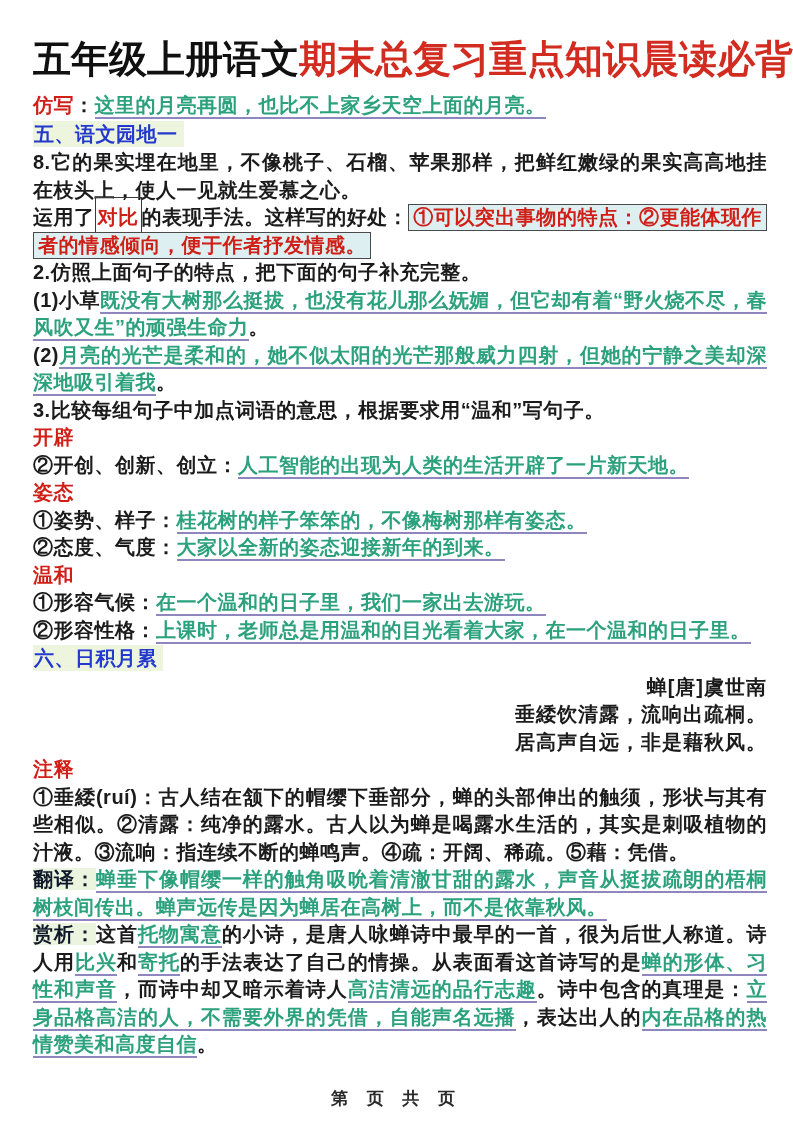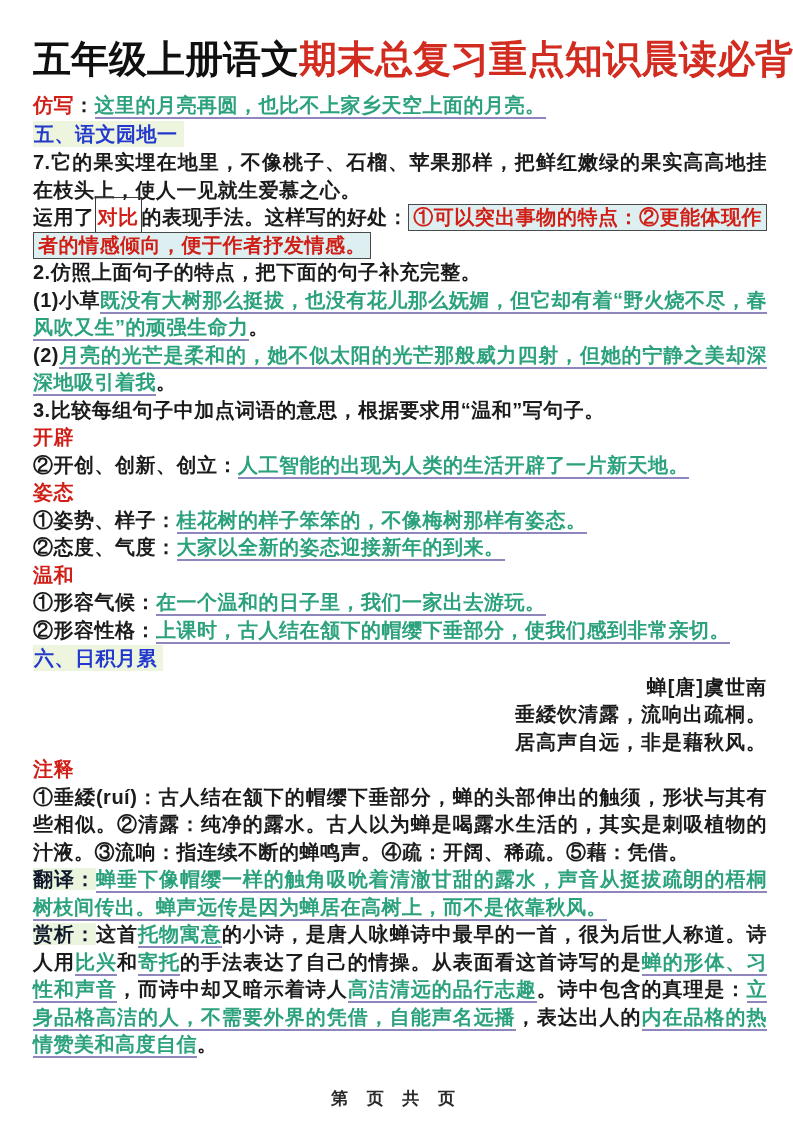--- a/index.html
+++ b/index.html
@@ -82,34 +82,34 @@
 <body>
 
 <div class="page">
   <div class="content">
     <h1 class="doc-title">
       <span class="t-black">五年级上册语文</span><span class="t-red">期末总复习重点知识晨读必背</span>
     </h1>
     <div id="blocks">
         <p class="line p"><span class="seg-label">仿写</span><span class="seg-plain">：</span><span class="seg-answer">这里的月亮再圆，也比不上家乡天空上面的月亮。</span></p>
         <p class="line heading"><span class="seg-heading">五、语文园地一</span></p>
-        <p class="line p"><span class="seg-plain">7.它的果实埋在地里，不像桃子、石榴、苹果那样，把鲜红嫩绿的果实高高地挂在枝头上，使人一见就生爱慕之心。</span></p>
+        <p class="line p"><span class="seg-plain">8.它的果实埋在地里，不像桃子、石榴、苹果那样，把鲜红嫩绿的果实高高地挂在枝头上，使人一见就生爱慕之心。</span></p>
         <p class="line p"><span class="seg-plain">运用了</span><span class="seg-boxed">对比</span><span class="seg-plain">的表现手法。这样写的好处：</span><span class="seg-answerbox">①可以突出事物的特点：②更能体现作者的情感倾向，便于作者抒发情感。</span></p>
         <p class="line p"><span class="seg-plain">2.仿照上面句子的特点，把下面的句子补充完整。</span></p>
         <p class="line p"><span class="seg-plain">(1)小草</span><span class="seg-answer">既没有大树那么挺拔，也没有花儿那么妩媚，但它却有着“野火烧不尽，春风吹又生”的顽强生命力</span><span class="seg-plain">。</span></p>
         <p class="line p"><span class="seg-plain">(2)</span><span class="seg-answer">月亮的光芒是柔和的，她不似太阳的光芒那般威力四射，但她的宁静之美却深深地吸引着我</span><span class="seg-plain">。</span></p>
         <p class="line p"><span class="seg-plain">3.比较每组句子中加点词语的意思，根据要求用“温和”写句子。</span></p>
         <p class="line p"><span class="seg-label">开辟</span></p>
         <p class="line p"><span class="seg-plain">②开创、创新、创立：</span><span class="seg-answer">人工智能的出现为人类的生活开辟了一片新天地。</span></p>
         <p class="line p"><span class="seg-label">姿态</span></p>
         <p class="line p"><span class="seg-plain">①姿势、样子：</span><span class="seg-answer">桂花树的样子笨笨的，不像梅树那样有姿态。</span></p>
         <p class="line p"><span class="seg-plain">②态度、气度：</span><span class="seg-answer">大家以全新的姿态迎接新年的到来。</span></p>
         <p class="line p"><span class="seg-label">温和</span></p>
         <p class="line p"><span class="seg-plain">①形容气候：</span><span class="seg-answer">在一个温和的日子里，我们一家出去游玩。</span></p>
-        <p class="line p"><span class="seg-plain">②形容性格：</span><span class="seg-answer">上课时，古人结在颔下的帽缨下垂部分，使我们感到非常亲切。</span></p>
+        <p class="line p"><span class="seg-plain">②形容性格：</span><span class="seg-answer">上课时，老师总是用温和的目光看着大家，在一个温和的日子里。</span></p>
         <p class="line heading"><span class="seg-heading">六、日积月累</span></p>
         <p class="line center"><span class="seg-plain">蝉[唐]虞世南</span></p>
         <p class="line center"><span class="seg-plain">垂緌饮清露，流响出疏桐。</span></p>
         <p class="line center"><span class="seg-plain">居高声自远，非是藉秋风。</span></p>
         <p class="line p"><span class="seg-label">注释</span></p>
         <p class="line p"><span class="seg-plain">①垂緌(ruí)：古人结在颔下的帽缨下垂部分，蝉的头部伸出的触须，形状与其有些相似。②清露：纯净的露水。古人以为蝉是喝露水生活的，其实是刺吸植物的汁液。③流响：指连续不断的蝉鸣声。④疏：开阔、稀疏。⑤藉：凭借。</span></p>
         <p class="line p"><span class="seg-label-hl">翻译：</span><span class="seg-answer">蝉垂下像帽缨一样的触角吸吮着清澈甘甜的露水，声音从挺拔疏朗的梧桐树枝间传出。蝉声远传是因为蝉居在高树上，而不是依靠秋风。</span></p>
         <p class="line p"><span class="seg-label-hl">赏析：</span><span class="seg-plain">这首</span><span class="seg-answer">托物寓意</span><span class="seg-plain">的小诗，是唐人咏蝉诗中最早的一首，很为后世人称道。诗人用</span><span class="seg-answer">比兴</span><span class="seg-plain">和</span><span class="seg-answer">寄托</span><span class="seg-plain">的手法表达了自己的情操。从表面看这首诗写的是</span><span class="seg-answer">蝉的形体、习性和声音</span><span class="seg-plain">，而诗中却又暗示着诗人</span><span class="seg-answer">高洁清远的品行志趣</span><span class="seg-plain">。诗中包含的真理是：</span><span class="seg-answer">立身品格高洁的人，不需要外界的凭借，自能声名远播</span><span class="seg-plain">，表达出人的</span><span class="seg-answer">内在品格的热情赞美和高度自信</span><span class="seg-plain">。</span></p>
       </div>
   </div>

